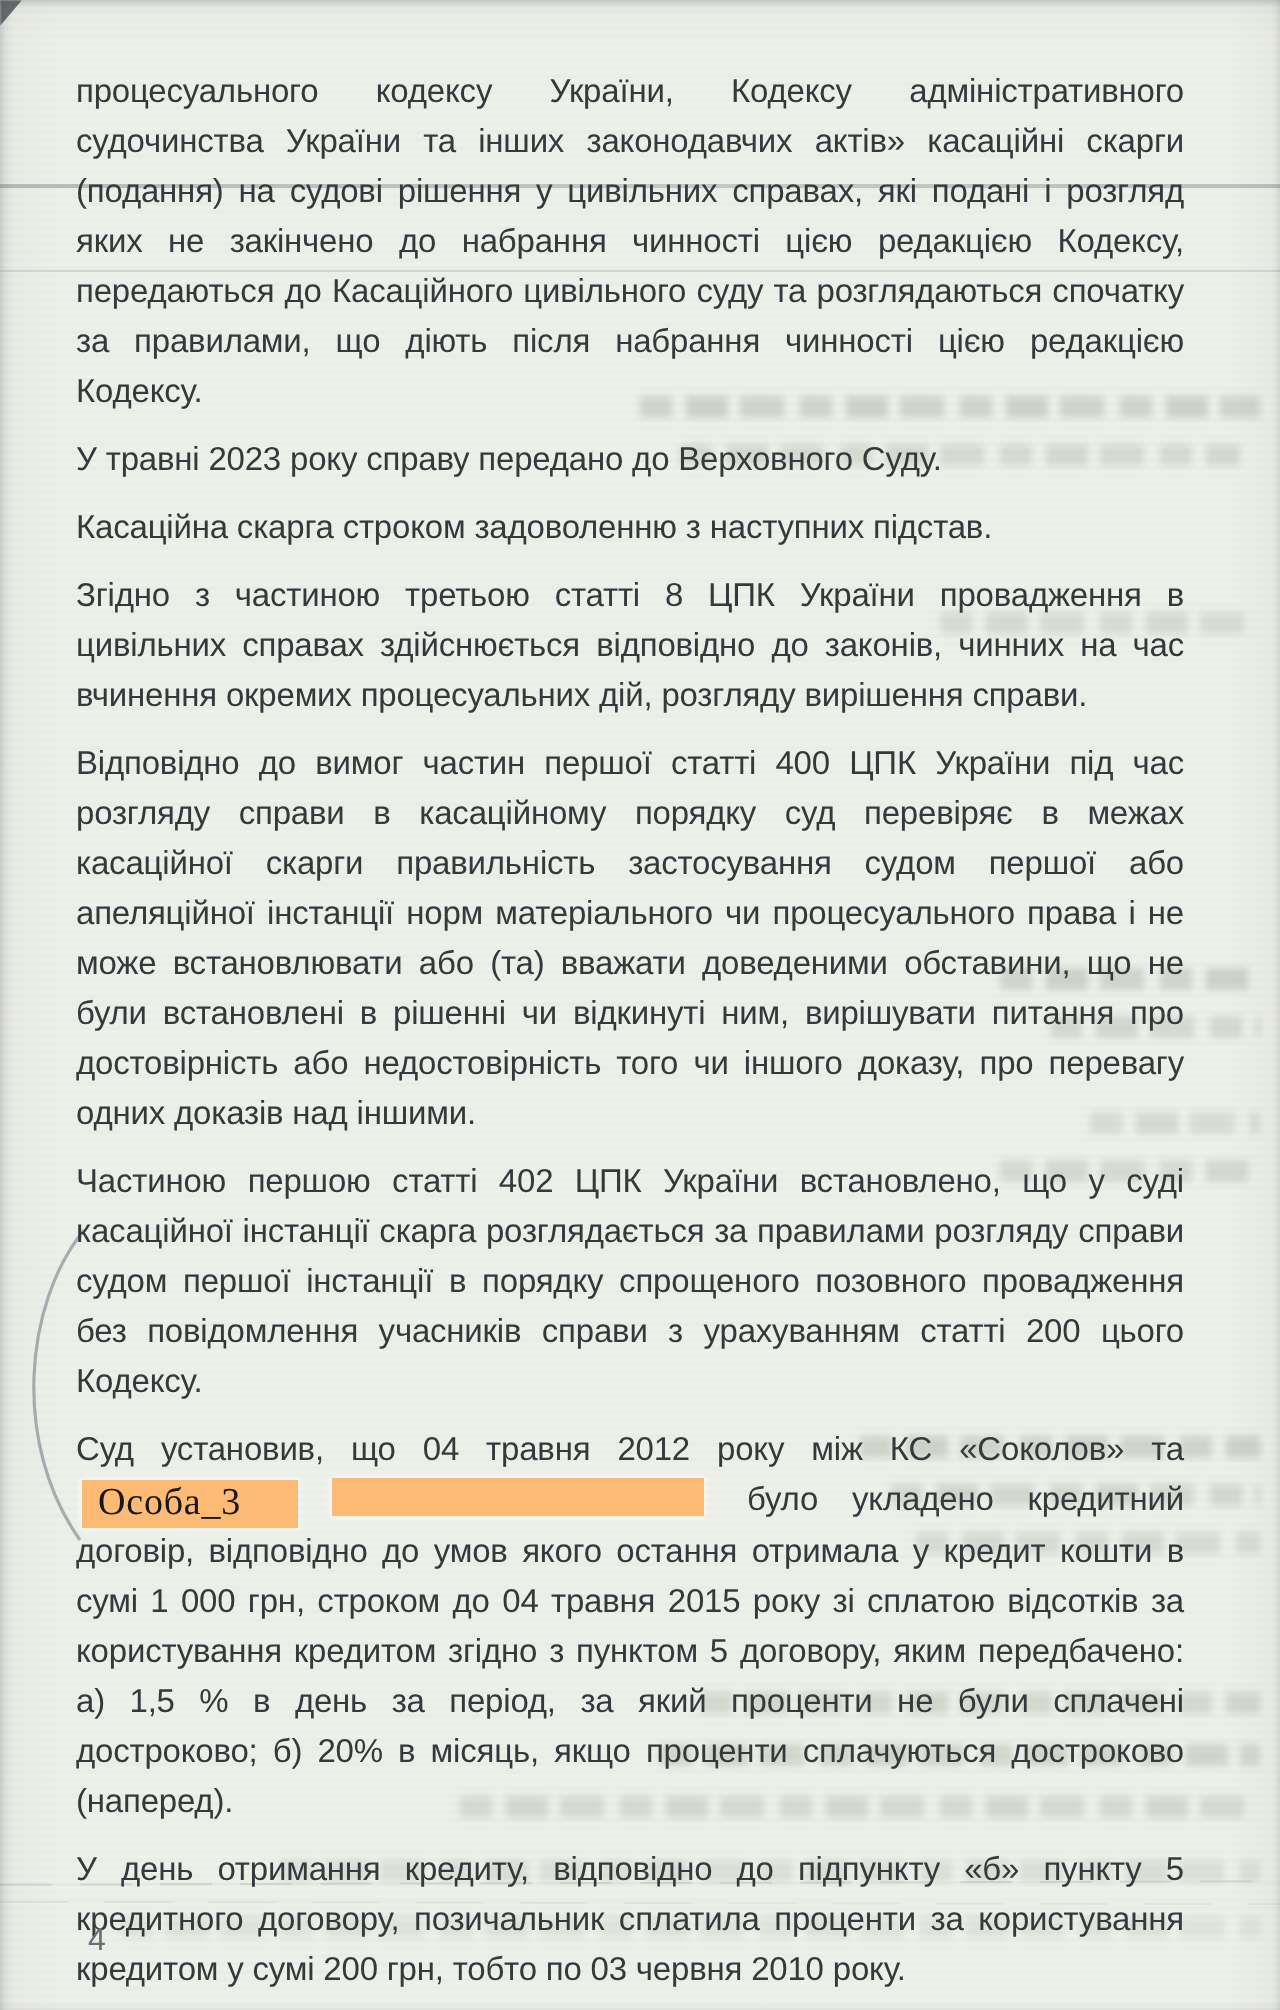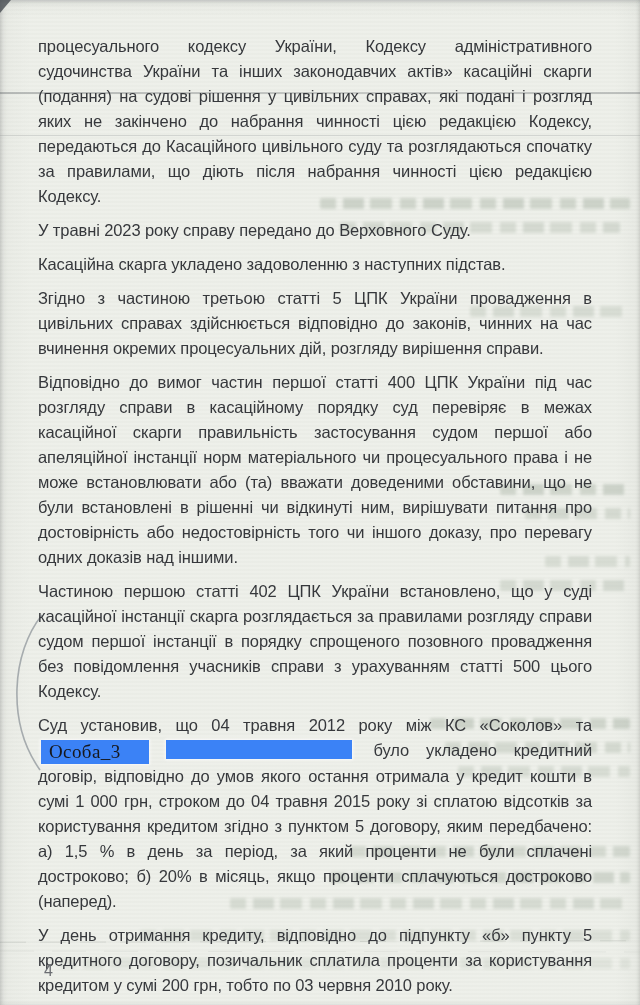--- a/index.html
+++ b/index.html
@@ -23,21 +23,21 @@
   .content{
     position:absolute;
     left:38px; top:34px; width:566px;
     font-size:16.5px; line-height:25px;
     color:#36383c;
     text-align:justify;
     letter-spacing:-0.1px;
   }
   .para{margin:0 12px 9px 0;}
   .patch{
-    background:#3b82f6;
+    background:#fdba74;
     box-shadow:0 0 3px 1px rgba(252,252,251,.9);
   }
   .name-patch{
     display:inline-block;
     font-family:"Liberation Serif","DejaVu Serif",serif;
     font-size:19px; line-height:21px;
     color:#17181c;
     letter-spacing:.4px;
     padding:1px 28px 2px 8px;
     margin-left:3px;
@@ -110,24 +110,24 @@
 <div class="ghost" style="left:140px;top:930px;width:490px;opacity:.25;"></div>
 <div class="ghost" style="left:60px;top:958px;width:570px;opacity:.18;"></div>
 
 <svg class="margin-arc" width="46" height="168" viewBox="0 0 46 168">
   <path d="M40,5 C10,42 4,112 38,160" stroke="#8f969b" stroke-width="1.6" fill="none" opacity="0.75"></path>
 </svg>
 
 <div class="content">
   <p class="para">процесуального кодексу України, Кодексу адміністративного судочинства України та інших законодавчих актів» касаційні скарги (подання) на судові рішення у цивільних справах, які подані і розгляд яких не закінчено до набрання чинності цією редакцією Кодексу, передаються до Касаційного цивільного суду та розглядаються спочатку за правилами, що діють після набрання чинності цією редакцією Кодексу.</p>
   <p class="para">У травні 2023 року справу передано до Верховного Суду.</p>
-  <p class="para">Касаційна скарга укладено задоволенню з наступних підстав.</p>
-  <p class="para">Згідно з частиною третьою статті 5 ЦПК України провадження в цивільних справах здійснюється відповідно до законів, чинних на час вчинення окремих процесуальних дій, розгляду вирішення справи.</p>
+  <p class="para">Касаційна скарга строком задоволенню з наступних підстав.</p>
+  <p class="para">Згідно з частиною третьою статті 8 ЦПК України провадження в цивільних справах здійснюється відповідно до законів, чинних на час вчинення окремих процесуальних дій, розгляду вирішення справи.</p>
   <p class="para">Відповідно до вимог частин першої статті 400 ЦПК України під час розгляду справи в касаційному порядку суд перевіряє в межах касаційної скарги правильність застосування судом першої або апеляційної інстанції норм матеріального чи процесуального права і не може встановлювати або (та) вважати доведеними обставини, що не були встановлені в рішенні чи відкинуті ним, вирішувати питання про достовірність або недостовірність того чи іншого доказу, про перевагу одних доказів над іншими.</p>
-  <p class="para">Частиною першою статті 402 ЦПК України встановлено, що у суді касаційної інстанції скарга розглядається за правилами розгляду справи судом першої інстанції в порядку спрощеного позовного провадження без повідомлення учасників справи з урахуванням статті 500 цього Кодексу.</p>
+  <p class="para">Частиною першою статті 402 ЦПК України встановлено, що у суді касаційної інстанції скарга розглядається за правилами розгляду справи судом першої інстанції в порядку спрощеного позовного провадження без повідомлення учасників справи з урахуванням статті 200 цього Кодексу.</p>
   <p class="para">
     <span>Суд установив, що 04 травня 2012 року між КС «Соколов» та</span>
     <span class="patch name-patch">Особа_3</span>
     <span class="patch blank-patch"></span>
     <span>було укладено кредитний договір, відповідно до умов якого остання отримала у кредит кошти в сумі 1 000 грн, строком до 04 травня 2015 року зі сплатою відсотків за користування кредитом згідно з пунктом 5 договору, яким передбачено: а) 1,5 % в день за період, за який проценти не були сплачені достроково; б) 20% в місяць, якщо проценти сплачуються достроково (наперед).</span>
   </p>
   <p class="para">У день отримання кредиту, відповідно до підпункту «б» пункту 5 кредитного договору, позичальник сплатила проценти за користування кредитом у сумі 200 грн, тобто по 03 червня 2010 року.</p>
 
 </div>
 

